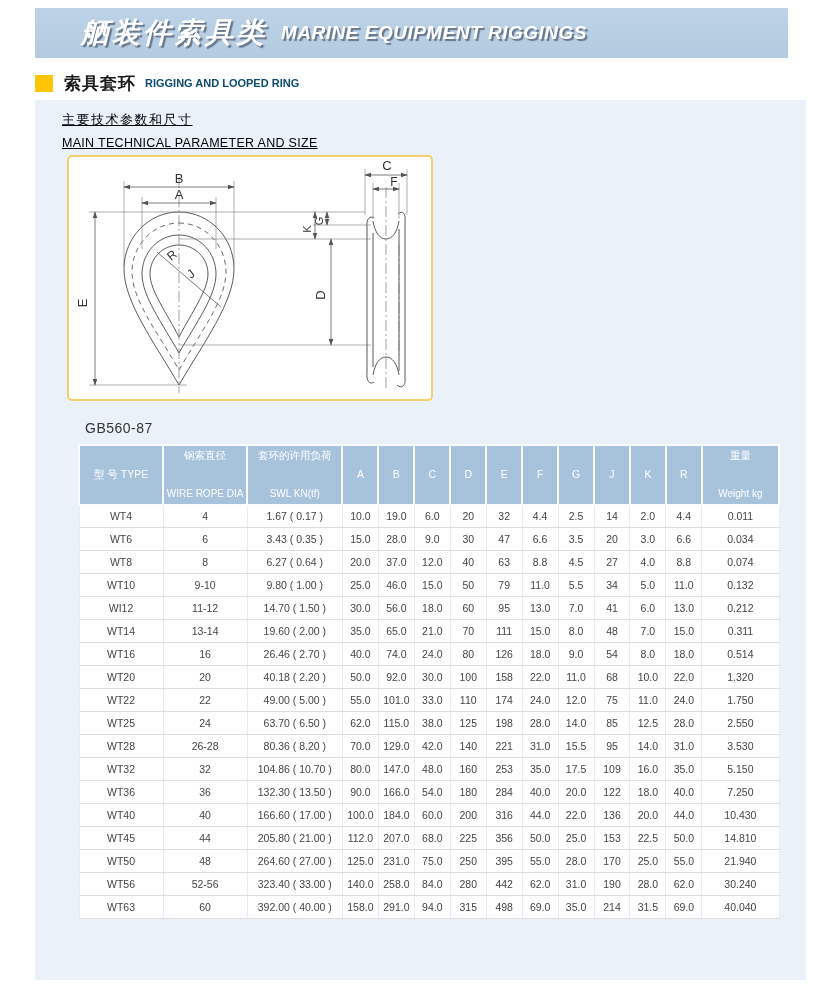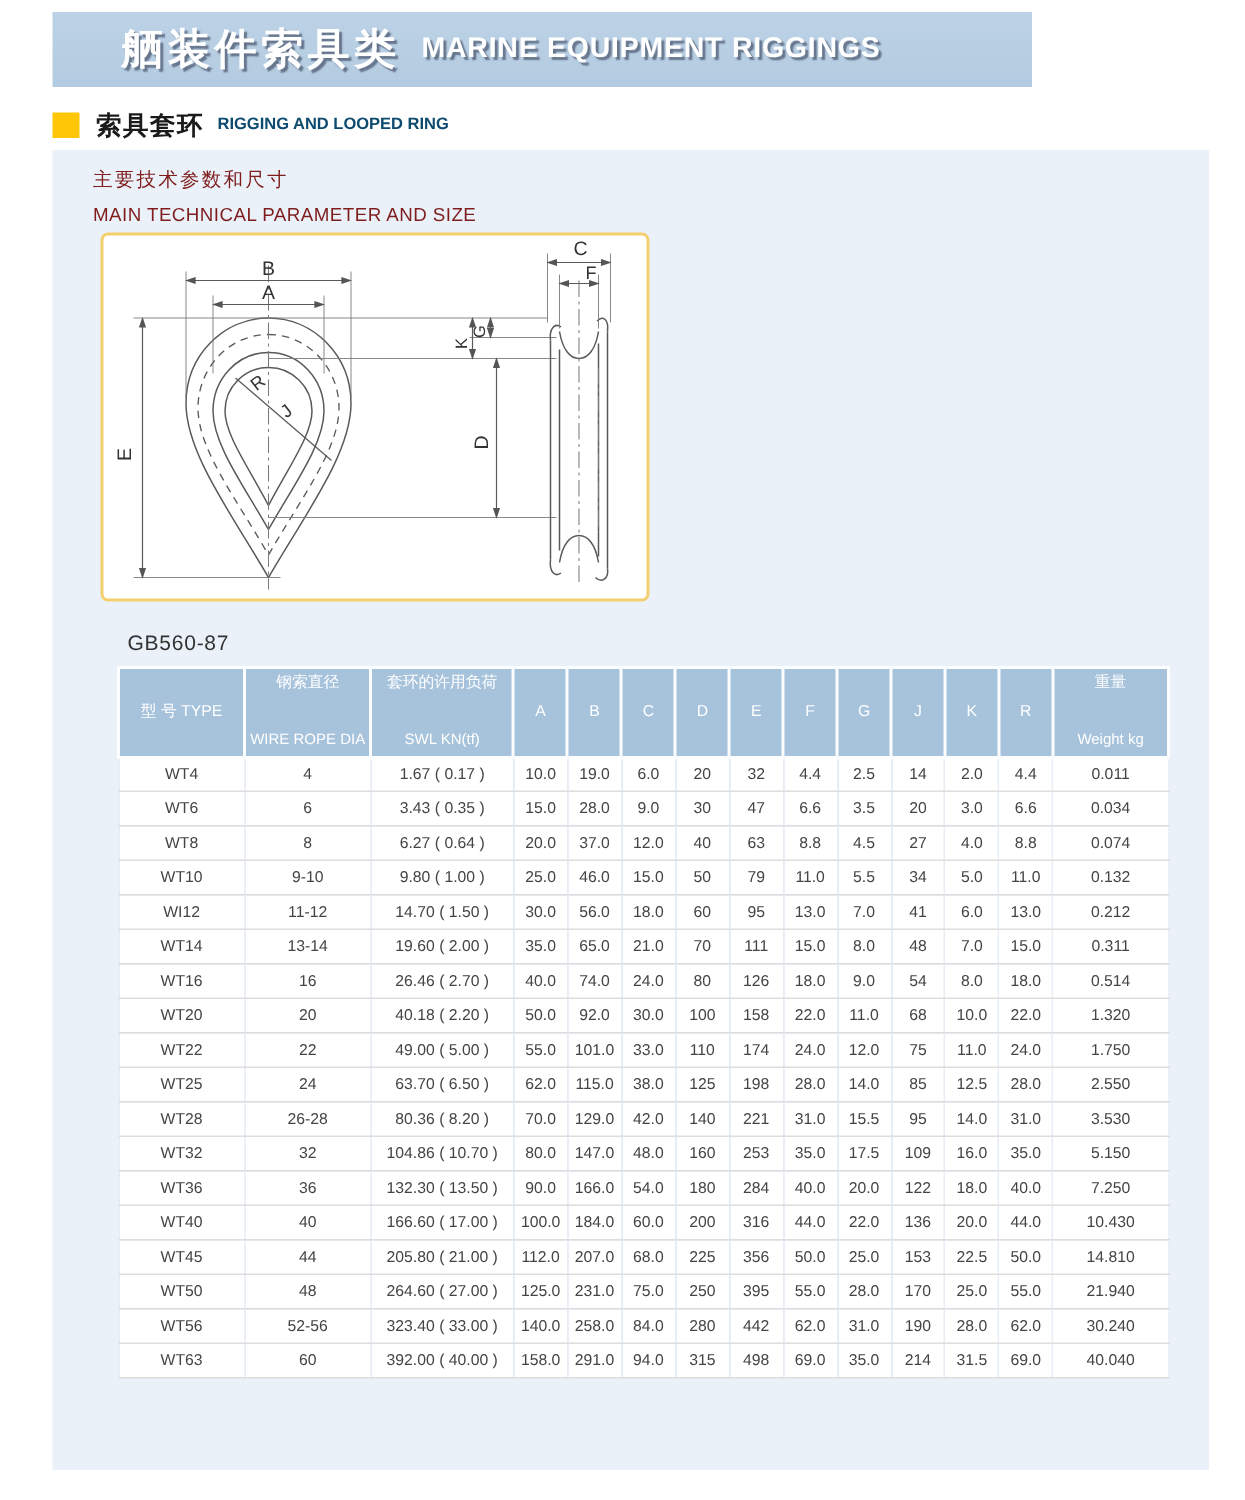--- a/index.html
+++ b/index.html
@@ -1,32 +1,32 @@
 <!DOCTYPE html>
 <html><head>
 <meta charset="utf-8">
 <style>
   * { margin:0; padding:0; box-sizing:border-box; }
   html,body { width:830px; height:1000px; background:#ffffff; font-family:"Liberation Sans", sans-serif; }
   #page { position:relative; width:830px; height:1000px; background:#fff; overflow:hidden; }
 
-  .banner { position:absolute; left:35px; top:8px; width:653px; height:50px;
-            background:linear-gradient(#bdd2e6,#b3cbe0); display:flex; align-items:center; padding-left:46px; }
+  .banner { position:absolute; left:35px; top:8px; width:753px; height:50px;
+            background:linear-gradient(#bdd2e6,#b3cbe0); display:flex; align-items:center; padding-left:46px;font-style:italic; }
   .banner .zh { font-size:28px; font-weight:bold; color:#fff; letter-spacing:3px;
                 text-shadow:2px 2px 1px #66758c; }
   .banner .en { font-size:19px; font-weight:bold; color:#fff; margin-left:14px; letter-spacing:0.5px;
                 text-shadow:2px 2px 1px #66758c; }
 
   .section-heading { position:absolute; left:35px; top:73px; height:20px; display:flex; align-items:center; }
   .bullet { width:18px; height:17px; background:#ffc608; margin-right:11px; }
   .section-heading .zh { font-size:17px; font-weight:bold; color:#1a1a1a; letter-spacing:1px; }
   .section-heading .en { font-size:11px; font-weight:bold; color:#0c4a6e; margin-left:9px; }
 
   .content { position:absolute; left:35px; top:100px; width:771px; height:880px; background:#eaf1f9; }
-  .intro { position:absolute; left:27px; top:11px; color:#7f1d1d; }
+  .intro { position:absolute; left:27px; top:11px; color:#000000;text-decoration:underline; }
   .intro .zh { font-size:13px; letter-spacing:1.5px; }
   .intro .en { font-size:12.5px; margin-top:7px; letter-spacing:0.3px; }
 
   .drawing-box { position:absolute; left:32px; top:55px; width:366px; height:246px;
                  background:#fff; border:2px solid #f4cf6e; border-radius:5px; }
   .drawing-box svg { display:block; }
 
   .standard { position:absolute; left:50px; top:320px; font-size:14px; color:#333; letter-spacing:0.5px; }
 
   table.params { position:absolute; left:43px; top:344px; width:702px;

